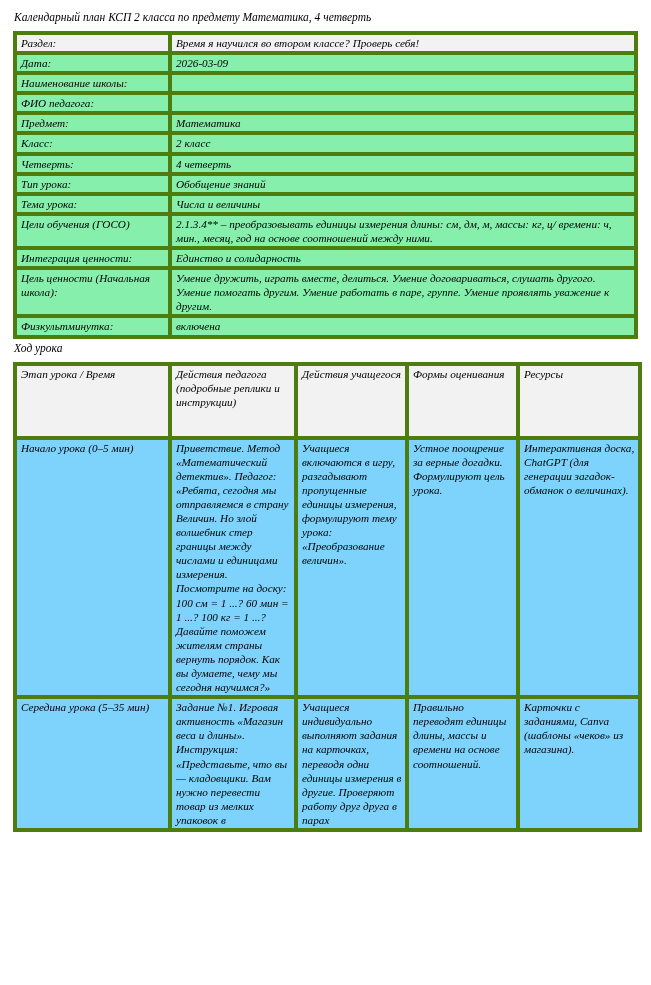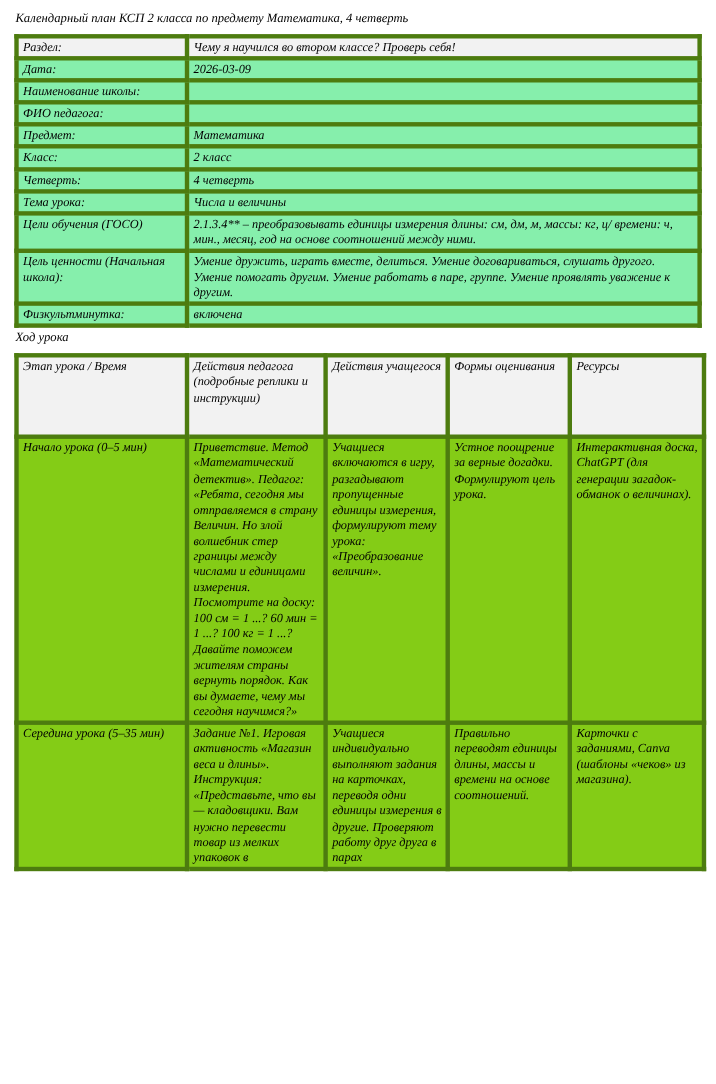--- a/index.html
+++ b/index.html
@@ -70,39 +70,39 @@
   table.plan col.c1 { width: 155px; }
   table.plan col.c2 { width: 126px; }
   table.plan col.c3 { width: 111px; }
   table.plan col.c4 { width: 111px; }
   table.plan col.c5 { width: 122px; }
   table.plan thead td {
     background: #f2f2f2;
     height: 68px;
   }
   table.plan tbody td {
-    background: #84cc16;
+    background: #7dd3fc;
   }
 </style>
 </head>
 <body>
 
 <div class="page">
 
   <div class="doc-title">Календарный план КСП 2 класса по предмету Математика, 4 четверть</div>
 
   <table class="kcp info">
     <colgroup>
         <col style="width:155px">
         <col>
       </colgroup>
     <tbody>
         <tr>
           <td class="label">Раздел:</td>
-          <td class="value">Чему я научился во втором классе? Проверь себя!</td>
+          <td class="value">Время я научился во втором классе? Проверь себя!</td>
         </tr>
         <tr class="plain">
           <td class="label">Дата:</td>
           <td class="value">2026-03-09</td>
         </tr>
         <tr class="plain">
           <td class="label">Наименование школы:</td>
           <td class="value">&nbsp;</td>
         </tr>
         <tr class="plain">
@@ -115,26 +115,34 @@
         </tr>
         <tr class="plain">
           <td class="label">Класс:</td>
           <td class="value">2 класс</td>
         </tr>
         <tr class="plain">
           <td class="label">Четверть:</td>
           <td class="value">4 четверть</td>
         </tr>
         <tr class="plain">
+          <td class="label">Тип урока:</td>
+          <td class="value">Обобщение знаний</td>
+        </tr>
+        <tr class="plain">
           <td class="label">Тема урока:</td>
           <td class="value">Числа и величины</td>
         </tr>
         <tr class="plain">
           <td class="label">Цели обучения (ГОСО)</td>
           <td class="value">2.1.3.4** – преобразовывать единицы измерения длины: см, дм, м, массы: кг, ц/ времени: ч, мин., месяц, год на основе соотношений между ними.</td>
+        </tr>
+        <tr class="plain">
+          <td class="label">Интеграция ценности:</td>
+          <td class="value">Единство и солидарность</td>
         </tr>
         <tr class="plain">
           <td class="label">Цель ценности (Начальная школа):</td>
           <td class="value">Умение дружить, играть вместе, делиться. Умение договариваться, слушать другого. Умение помогать другим. Умение работать в паре, группе. Умение проявлять уважение к другим.</td>
         </tr>
         <tr class="plain">
           <td class="label">Физкультминутка:</td>
           <td class="value">включена</td>
         </tr>
       </tbody>

